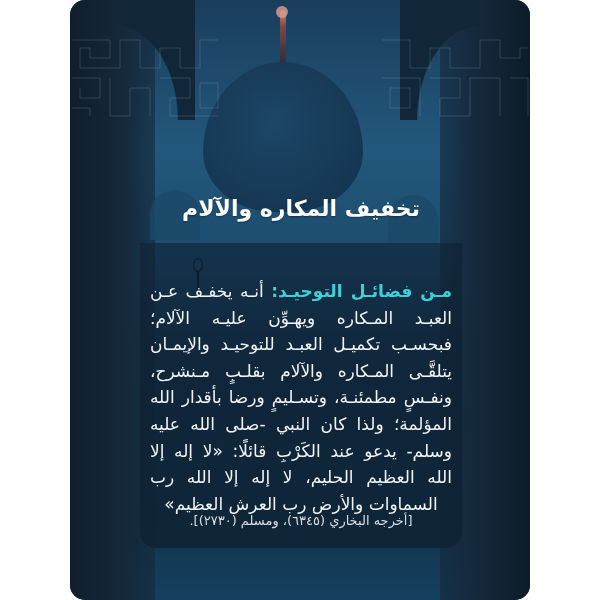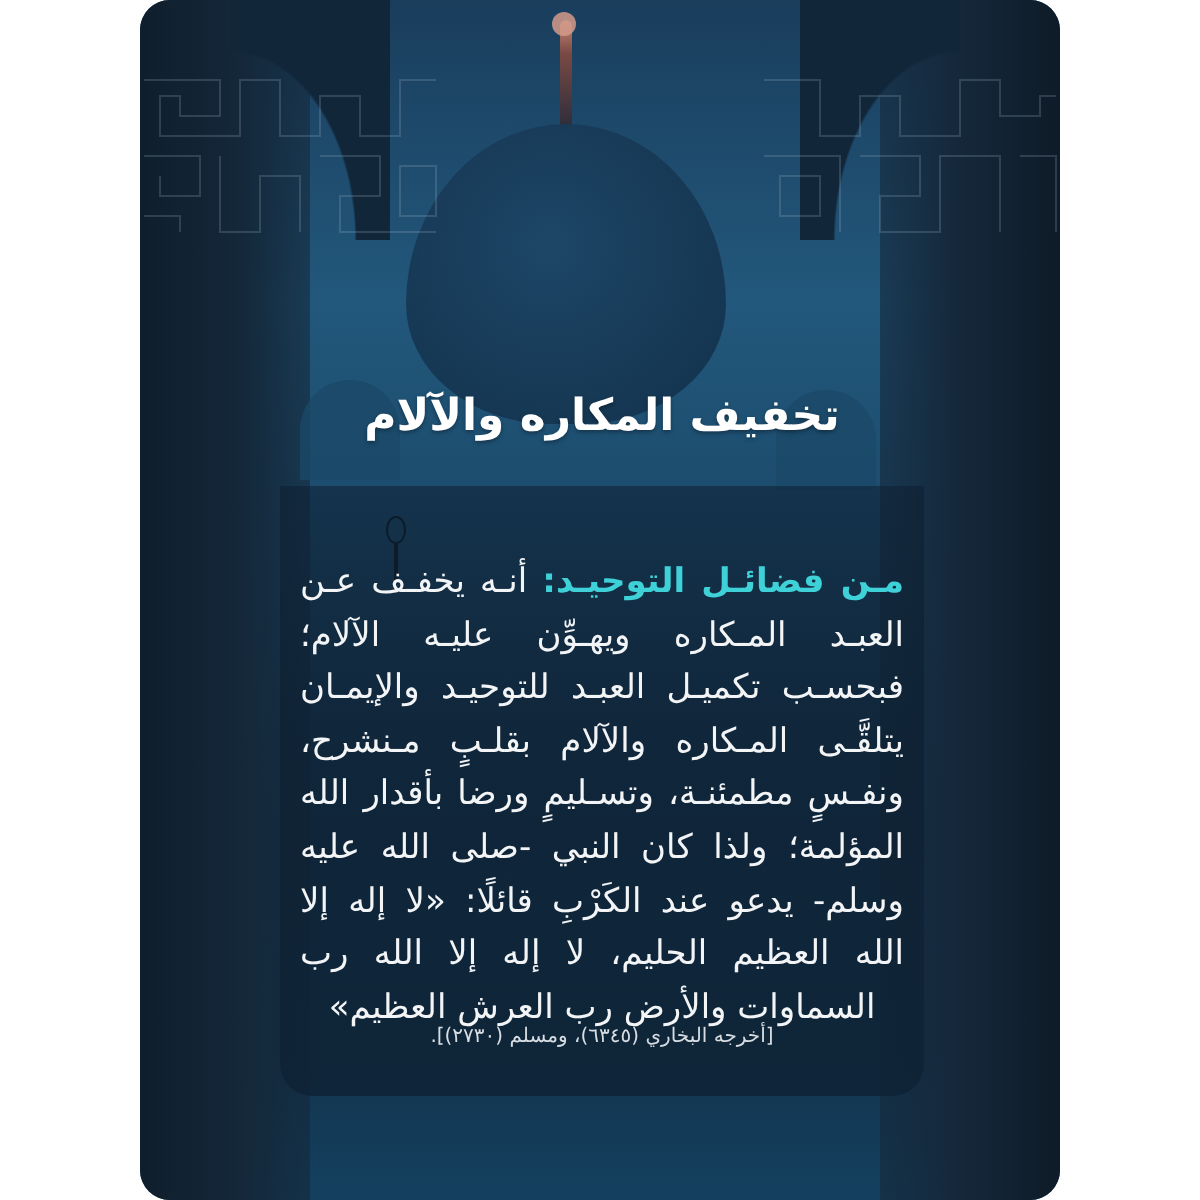--- a/index.html
+++ b/index.html
@@ -96,21 +96,21 @@
       direction: rtl; text-align: justify; text-align-last: center;
       color: #f2f4f6; font-size: 17px; line-height: 26.6px;
       font-family: "DejaVu Sans", sans-serif;
     }
     .body-text .highlight {
       color: #3fd1d8; font-weight: bold;
     }
     .citation {
       position: absolute; left: 70px; top: 513px; width: 322px;
       text-align: center; direction: rtl;
-      color: #d7dde3; font-size: 10px;
+      color: #d7dde3; font-size: 13px;
       font-family: "DejaVu Sans", sans-serif;
     }
   </style>
 </head>
 <body>
 
 <div class="page">
   <div class="poster">
     <div class="arch-left"></div>
     <div class="arch-right"></div>

